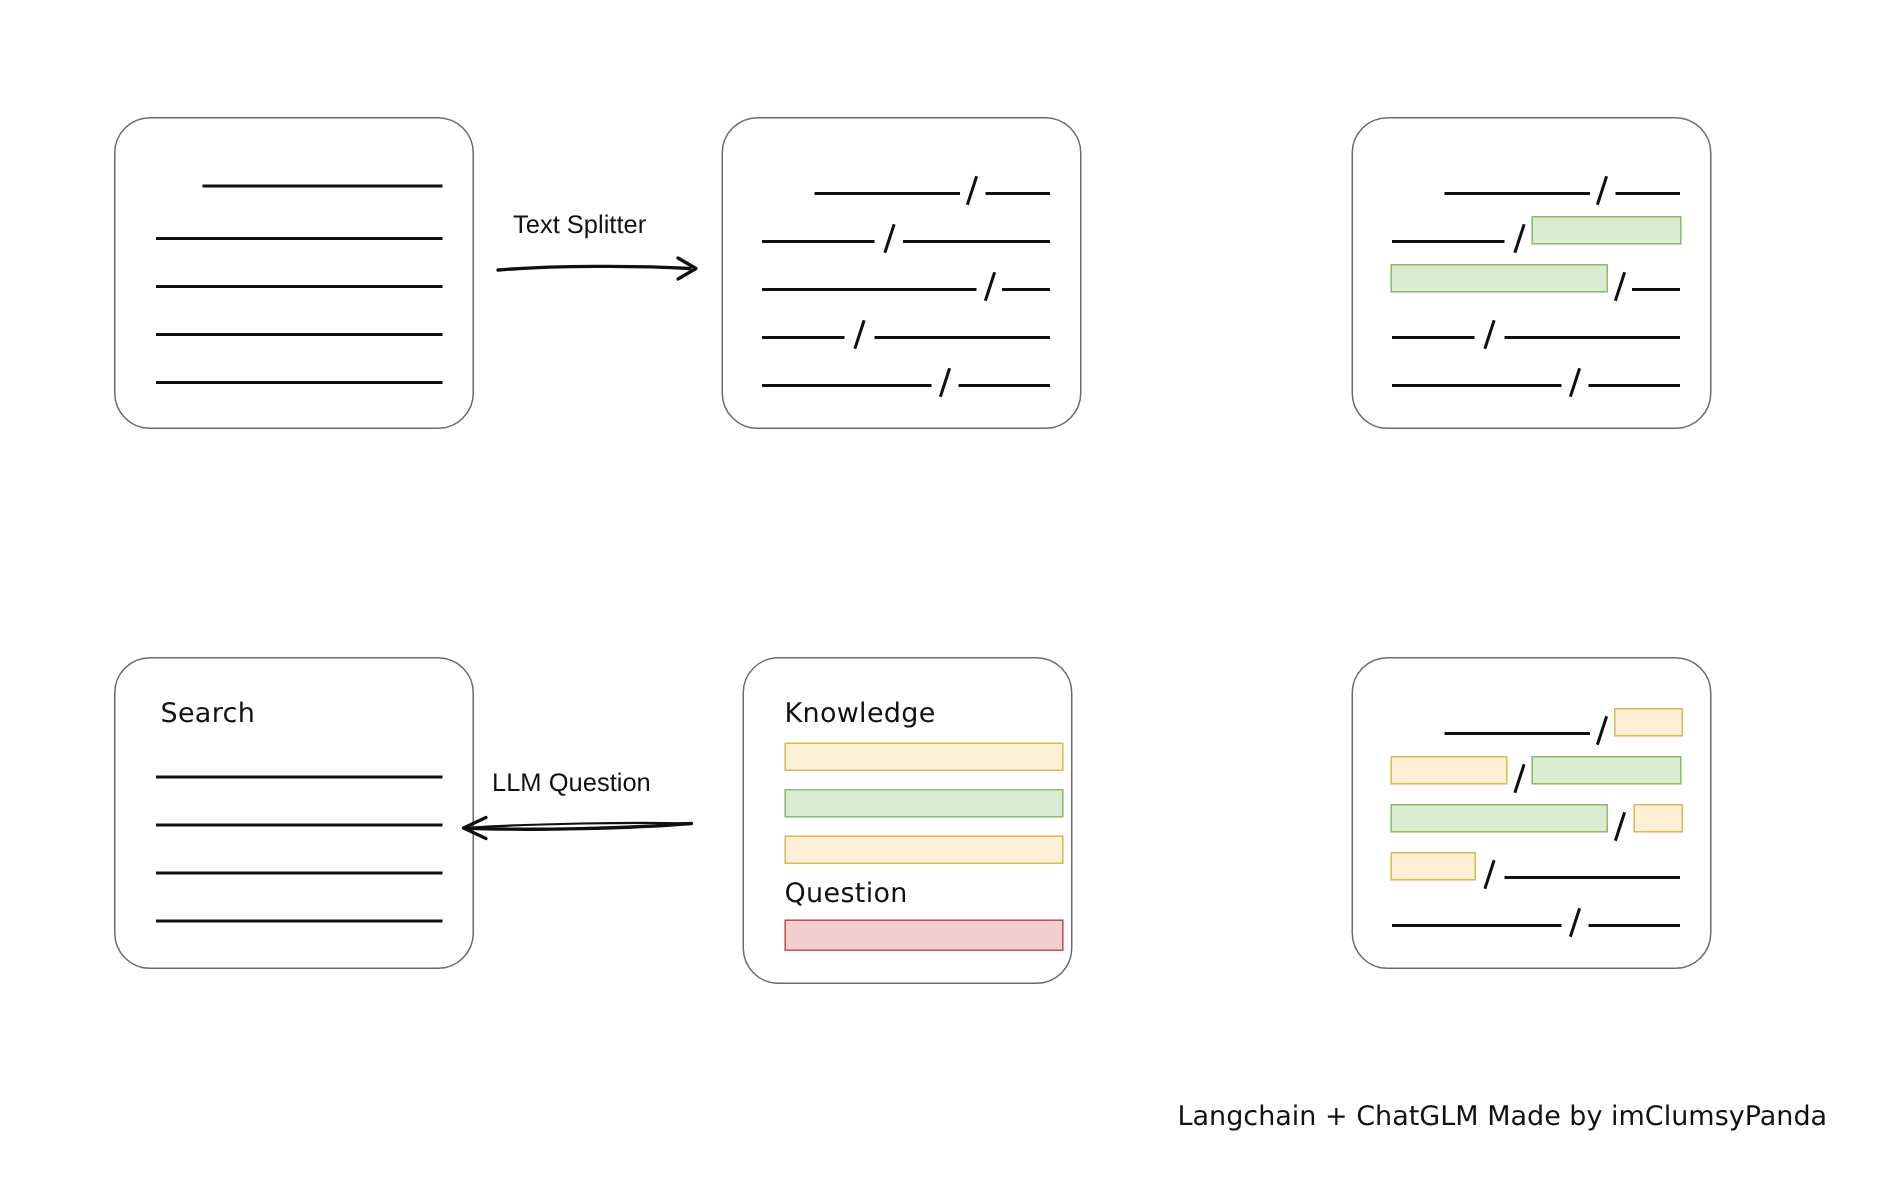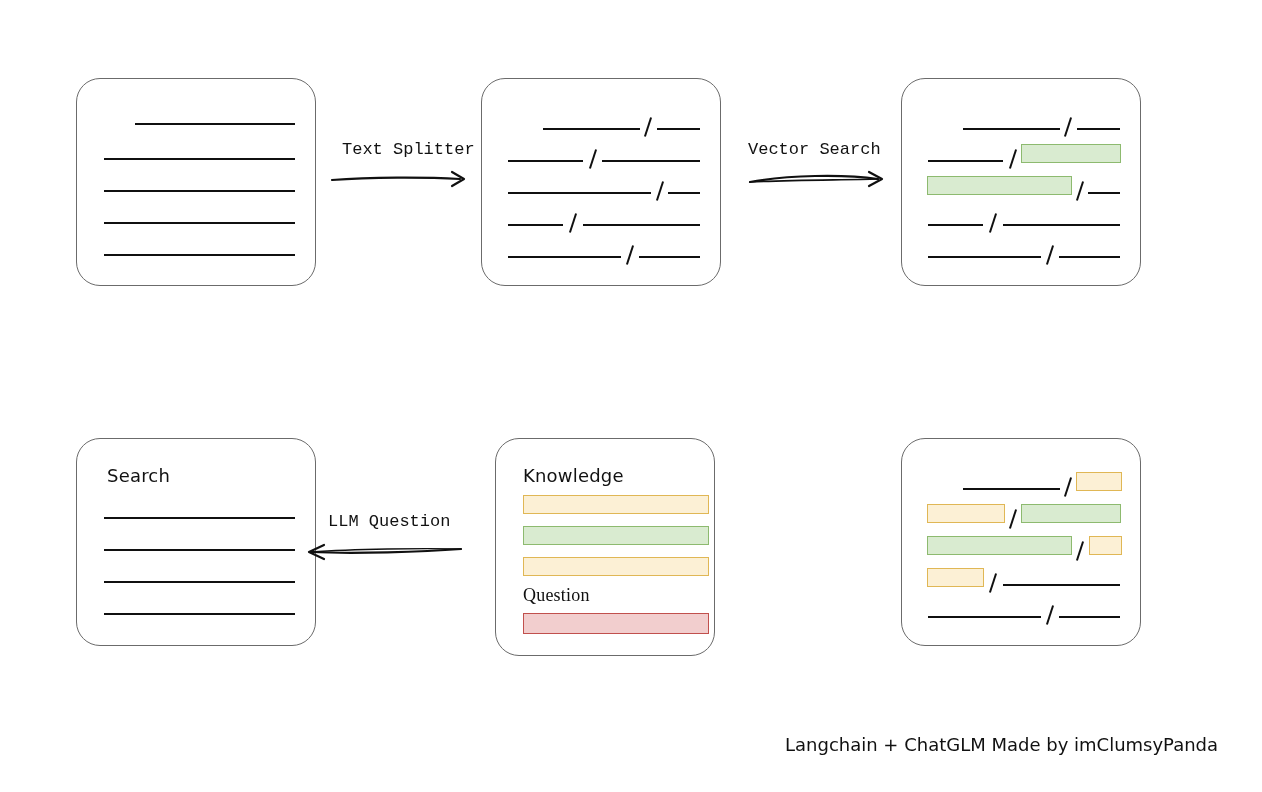--- a/index.html
+++ b/index.html
@@ -61,21 +61,21 @@
     font-size: 18px;
     color: #111111;
     letter-spacing: 0.2px;
     white-space: nowrap;
   }
 
   
   .arrow-group { position: absolute; }
   .arrow-label {
     position: absolute;
-    font-family: Liberation Mono, monospace;
+    font-family: Liberation Sans, sans-serif;
     font-size: 17px;
     color: #111111;
     white-space: nowrap;
   }
   .arrow-svg { position: absolute; overflow: visible; }
 
   
   .caption {
     position: absolute;
     font-family: "DejaVu Sans", sans-serif;
@@ -164,48 +164,40 @@
     <div class="tline" style="left:26px;  top:177px; width:113px;"></div>
     <div class="slash" style="left:147px; top:166px; height:20px;"></div>
     <div class="tline" style="left:157px; top:177px; width:61px;"></div>
   </div>
 
   <div class="doc-box" style="left:495px; top:438px; width:220px; height:218px;">
     <div class="box-label" style="left:27px; top:26px;">Knowledge</div>
     <div class="chip yellow" style="left:27px; top:56px; width:186px; height:19px;"></div>
     <div class="chip green" style="left:27px; top:87px; width:186px; height:19px;"></div>
     <div class="chip yellow" style="left:27px; top:118px; width:186px; height:19px;"></div>
-    <div class="box-label" style="left:27px; top:146px;font-family:Liberation Serif, serif;">Question</div>
+    <div class="box-label" style="left:27px; top:146px;">Question</div>
     <div class="chip red" style="left:27px; top:174px; width:186px; height:21px;"></div>
   </div>
 
   <div class="doc-box" style="left:76px; top:438px; width:240px; height:208px;">
     <div class="box-label" style="left:30px; top:26px;">Search</div>
     <div class="tline" style="left:27px; top:78px;  width:191px;"></div>
     <div class="tline" style="left:27px; top:110px; width:191px;"></div>
     <div class="tline" style="left:27px; top:142px; width:191px;"></div>
     <div class="tline" style="left:27px; top:174px; width:191px;"></div>
   </div>
 
   <div class="arrow-group" style="left:330px; top:140px; width:140px; height:50px;">
     <div class="arrow-label" style="left:12px; top:0px;">Text Splitter</div>
     <svg class="arrow-svg" style="left:0; top:28px;" width="140" height="22" viewBox="0 0 140 22">
       <path d="M2,12 C40,9 95,9 130,11" fill="none" stroke="#101010" stroke-width="2.2" stroke-linecap="round"></path>
       <path d="M122,4 L134,11 L122,18" fill="none" stroke="#101010" stroke-width="2.2" stroke-linecap="round" stroke-linejoin="round"></path>
     </svg>
   </div>
 
-  <div class="arrow-group" style="left:748px; top:140px; width:140px; height:50px;">
-    <div class="arrow-label" style="left:0px; top:0px;">Vector Search</div>
-    <svg class="arrow-svg" style="left:0; top:28px;" width="140" height="22" viewBox="0 0 140 22">
-      <path d="M2,14 C40,7 95,6 130,11" fill="none" stroke="#101010" stroke-width="2.2" stroke-linecap="round"></path>
-      <path d="M2,14 C40,12 95,12 130,11" fill="none" stroke="#101010" stroke-width="1.6" stroke-linecap="round"></path>
-      <path d="M121,4 L134,11 L121,18" fill="none" stroke="#101010" stroke-width="2.2" stroke-linecap="round" stroke-linejoin="round"></path>
-    </svg>
-  </div>
 
 
 
   <div class="arrow-group" style="left:325px; top:512px; width:145px; height:50px;">
     <div class="arrow-label" style="left:3px; top:0px;">LLM Question</div>
     <svg class="arrow-svg" style="left:-20px; top:28px;" width="160" height="22" viewBox="0 0 160 22">
       <path d="M156,9 C118,12 48,14 6,12" fill="none" stroke="#101010" stroke-width="2.2" stroke-linecap="round"></path>
       <path d="M156,9 C118,8 48,9 6,12" fill="none" stroke="#101010" stroke-width="1.4" stroke-linecap="round"></path>
       <path d="M19,5 L4,12 L19,19" fill="none" stroke="#101010" stroke-width="2.2" stroke-linecap="round" stroke-linejoin="round"></path>
     </svg>

